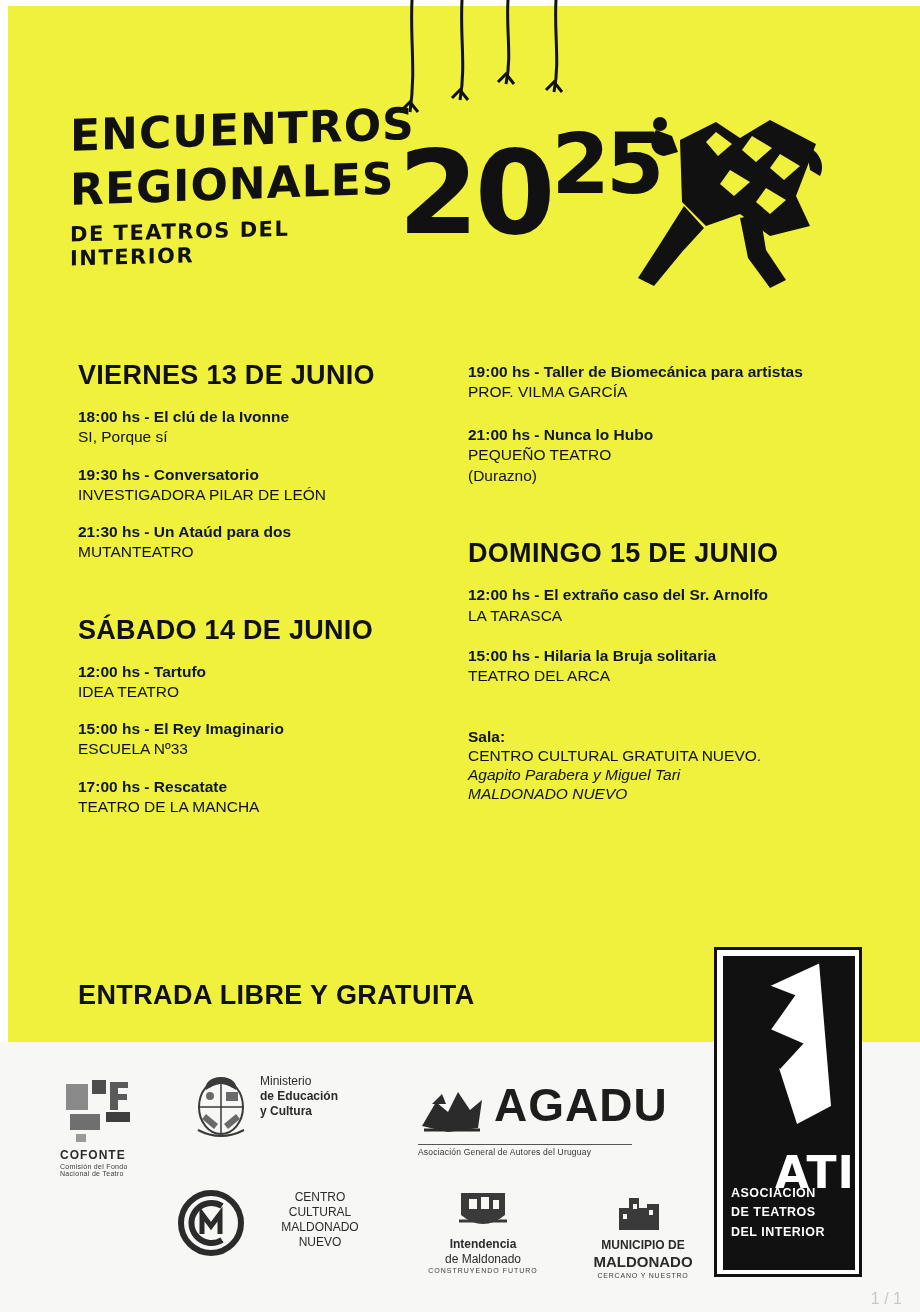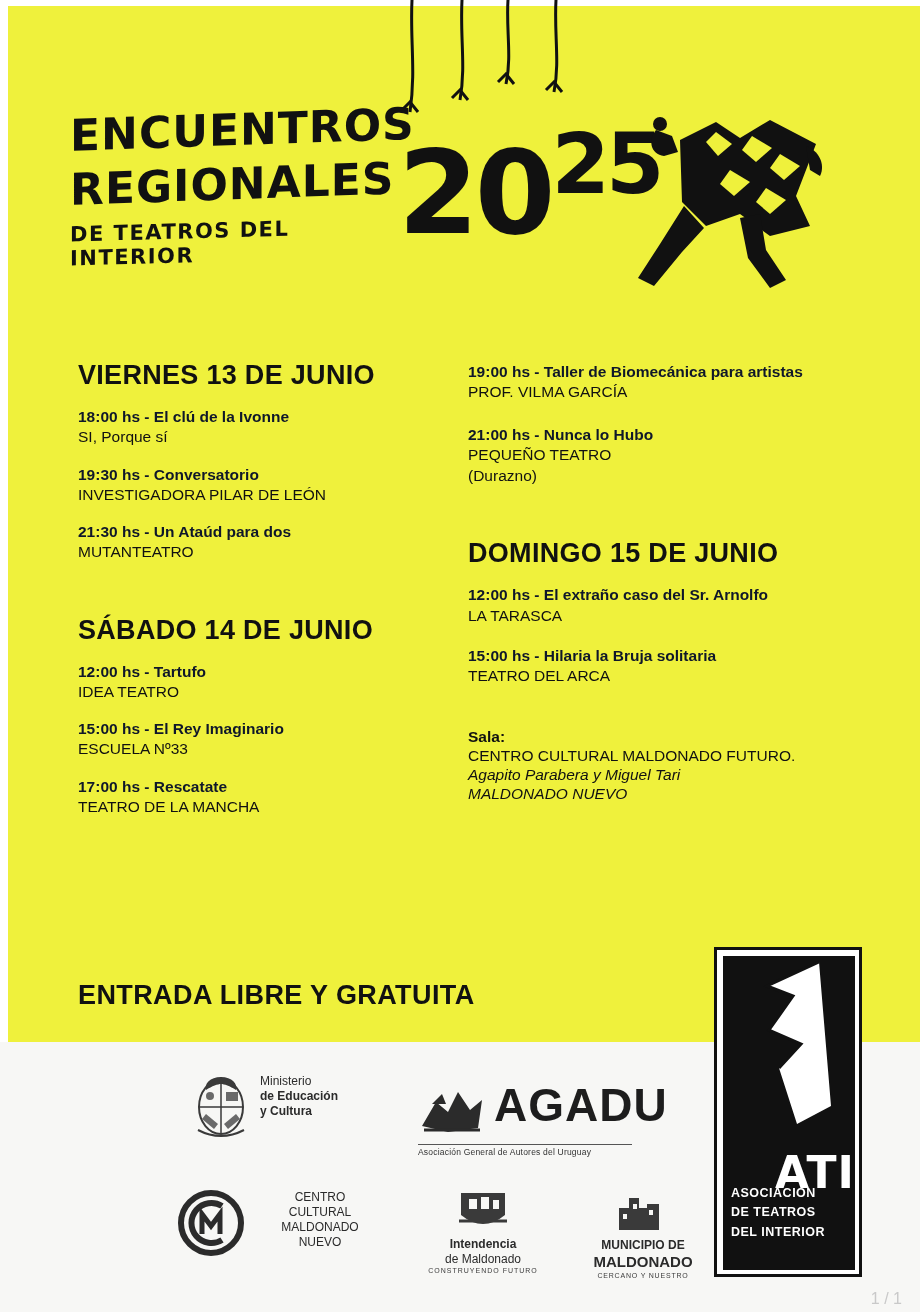--- a/index.html
+++ b/index.html
@@ -402,30 +402,42 @@
       <p class="event-title">12:00 hs - El extraño caso del Sr.  Arnolfo</p>
       <p class="event-sub">LA TARASCA</p>
     </div>
     <div class="event" style="margin-top:20px;">
       <p class="event-title">15:00 hs - Hilaria la Bruja solitaria</p>
       <p class="event-sub">TEATRO DEL ARCA</p>
     </div>
 
     <div class="venue">
       <p class="venue-label">Sala:</p>
-      <p class="venue-line">CENTRO CULTURAL MALDONADO FUTURO.</p>
+      <p class="venue-line">CENTRO CULTURAL GRATUITA NUEVO.</p>
       <p class="venue-line italic">Agapito Parabera y Miguel Tari</p>
       <p class="venue-line italic">MALDONADO NUEVO</p>
     </div>
   </div>
 
   <div class="free-entry">ENTRADA LIBRE Y GRATUITA</div>
 
   <div class="sponsors">
 
+    <div class="logo logo-cofonte">
+      <svg width="96" height="66" viewBox="0 0 96 66">
+        <rect x="6" y="6" width="22" height="26" fill="#8a8a8a"></rect>
+        <rect x="32" y="2" width="14" height="14" fill="#4d4d4d"></rect>
+        <path d="M50 4 h18 v6 h-10 v6 h9 v6 h-9 v10 h-8 z" fill="#5a5a5a"></path>
+        <rect x="10" y="36" width="30" height="16" fill="#6f6f6f"></rect>
+        <rect x="46" y="34" width="24" height="10" fill="#3f3f3f"></rect>
+        <rect x="16" y="56" width="10" height="8" fill="#9a9a9a"></rect>
+      </svg>
+      <div class="logo-txt-med" style="letter-spacing:1px;">COFONTE</div>
+      <div class="logo-txt-small">Comisión del Fondo Nacional de Teatro</div>
+    </div>
 
     <div class="logo logo-mec">
       <svg width="62" height="70" viewBox="0 0 62 70" style="float:left;margin-right:8px;">
         <ellipse cx="31" cy="33" rx="22" ry="27" fill="none" stroke="#3a3a3a" stroke-width="2"></ellipse>
         <path d="M31 6 v54 M9 33 h44" stroke="#3a3a3a" stroke-width="1.5"></path>
         <path d="M31 3 C 20 3, 14 10, 16 16 C 22 12, 28 10, 31 10 C 34 10, 40 12, 46 16 C 48 10, 42 3, 31 3 Z" fill="#3a3a3a"></path>
         <circle cx="20" cy="22" r="4" fill="#6a6a6a"></circle>
         <rect x="36" y="18" width="12" height="9" fill="#6a6a6a"></rect>
         <path d="M16 40 l 12 10 l -4 5 l -12 -10 z" fill="#6a6a6a"></path>
         <path d="M46 40 l -12 10 l 4 5 l 12 -10 z" fill="#6a6a6a"></path>

